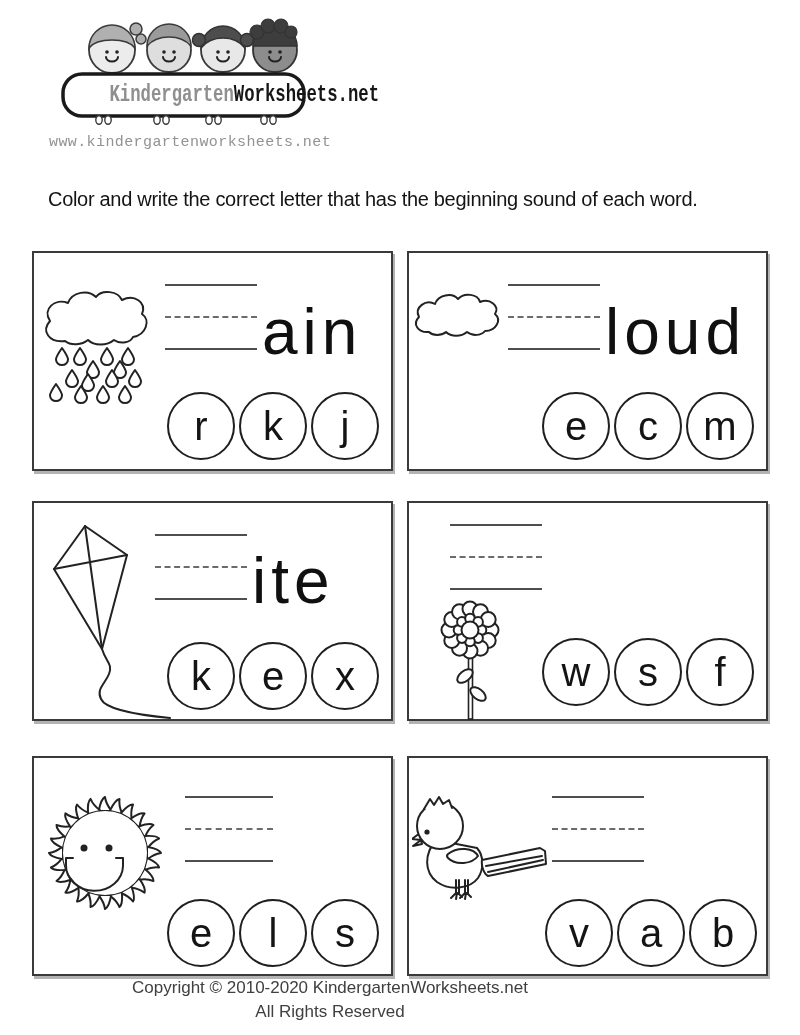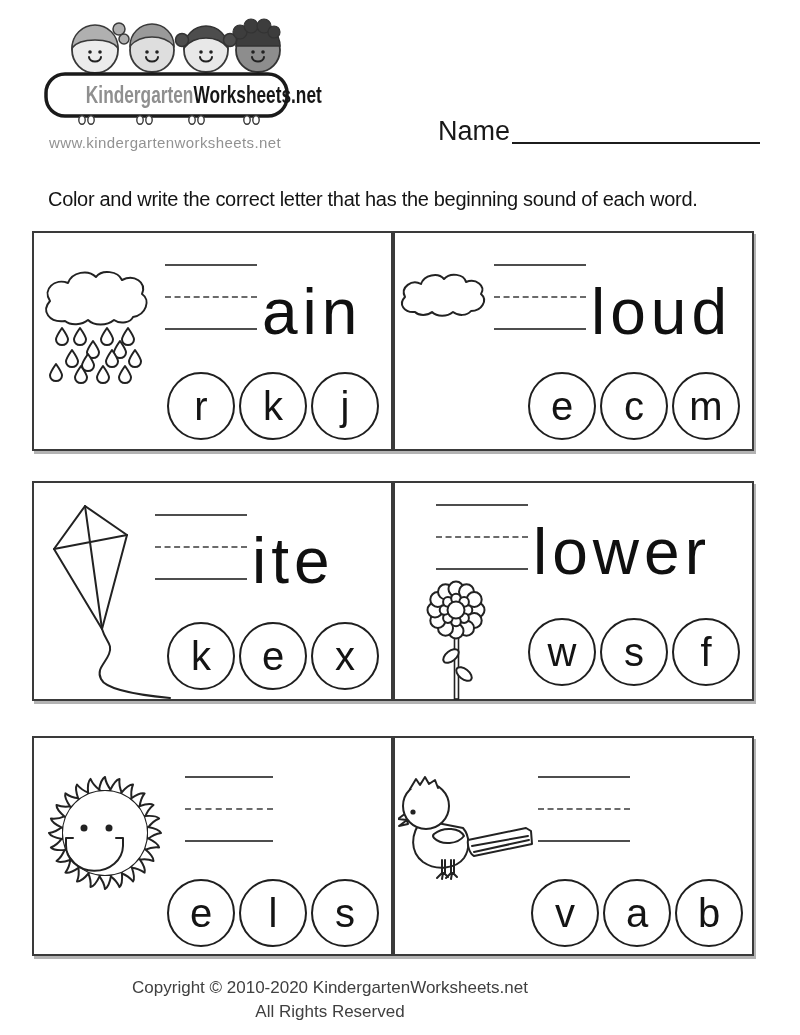--- a/index.html
+++ b/index.html
@@ -1,41 +1,41 @@
 <!DOCTYPE html>
 <html><head>
 <meta charset="utf-8">
 <style>
   html,body{margin:0;padding:0;background:#fff;}
   #page{position:relative;width:800px;height:1035px;background:#fff;overflow:hidden;
         font-family:"Liberation Sans",sans-serif;color:#1a1a1a;}
 
   
-  .logo{position:absolute;left:40px;top:12px;width:250px;height:150px;}
+  .logo{position:absolute;left:57px;top:12px;width:250px;height:150px;font-family:Liberation Mono, monospace;}
   .logo svg{position:absolute;left:0;top:0;}
   .banner-text{position:absolute;left:0;top:63px;width:250px;height:40px;line-height:40px;
                text-align:center;white-space:nowrap;font-weight:bold;font-size:24px;}
   .banner-text .inner{display:inline-block;transform:scaleX(0.72);transform-origin:center;}
   .banner-gray{color:#8f8f8f;}
   .banner-black{color:#161616;}
   .logo-url{position:absolute;left:-8px;top:122px;width:266px;text-align:center;
             font-size:15px;letter-spacing:0.4px;color:#929292;}
 
   .page-title{position:absolute;left:300px;top:38px;width:430px;text-align:center;
               font-size:31px;letter-spacing:0.5px;color:#181818;font-weight:400;}
   .name-row{position:absolute;left:438px;top:116px;width:322px;display:flex;align-items:flex-end;
             font-size:27px;color:#181818;}
   .name-line{flex:1;border-bottom:2px solid #1c1c1c;margin-bottom:3px;margin-left:2px;}
 
   .instruction{position:absolute;left:48px;top:188px;width:724px;font-size:20px;
                letter-spacing:-0.3px;color:#141414;}
 
   
   .grid{position:absolute;left:32px;top:231px;width:736px;}
-  .row{display:flex;}
+  .row{display:flex;gap:14px;margin-top:20px;}
   .row1{margin-bottom:30px;} .row2{margin-bottom:35px;}
   .card{position:relative;width:361px;height:220px;background:#fff;box-sizing:border-box;
         border:2px solid #3a3a3a;box-shadow:2px 3px 0 #b3b3b3;}
   .pic{position:absolute;}
   .pic svg{display:block;}
 
   .write{position:absolute;display:flex;align-items:flex-end;}
   .lines{display:flex;flex-direction:column;width:92px;}
   .ln{height:0;border-top:2.5px solid #4e4e4e;}
   .ln.dash{border-top:2.5px dashed #6b6b6b;}
@@ -121,24 +121,20 @@
         <ellipse cx="207" cy="108" rx="3.2" ry="4.2"></ellipse>
           <ellipse cx="216" cy="108" rx="3.2" ry="4.2"></ellipse>
       </g>
     </svg>
     <div class="banner-text">
       <span class="inner"><span class="banner-gray">Kindergarten</span><span class="banner-black">Worksheets.net</span></span>
     </div>
     <div class="logo-url">www.kindergartenworksheets.net</div>
   </div>
 
-  <div class="name-row">
-    <span>Name</span>
-    <span class="name-line"></span>
-  </div>
   <div class="instruction">Color and write the correct letter that has the beginning sound of each word.</div>
 
   <div class="grid">
 
     <div class="row row1">
 
       <div class="card c1">
         <div class="pic">
           <svg width="112" height="115" viewBox="0 0 112 115">
             <path class="inkw" d="M26,52 C10,54 2,42 11,32 C3,20 16,9 29,14 C33,3 49,0 57,8 C63,0 79,2 83,11 C95,5 108,13 103,25 C112,31 107,46 94,48 C92,53 82,56 75,51 C68,57 55,57 49,51 C43,56 32,57 26,52 Z"></path>
@@ -274,21 +270,20 @@
             </g>
             <circle cx="35" cy="31" r="8.5" class="inkw" stroke-width="1.8"></circle>
           </svg>
         </div>
         <div class="write">
           <div class="lines">
             <div class="ln"></div>
             <div class="ln dash"></div>
             <div class="ln"></div>
           </div>
-          <span class="word">lower</span>
         </div>
         <div class="choices">
           <div class="choice">
               <span>w</span>
             </div>
           <div class="choice">
               <span>s</span>
             </div>
           <div class="choice">
               <span>f</span>

